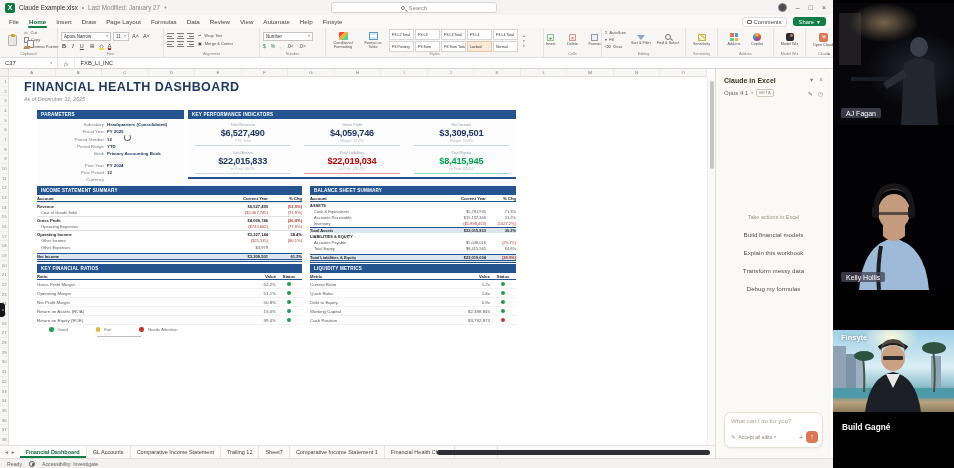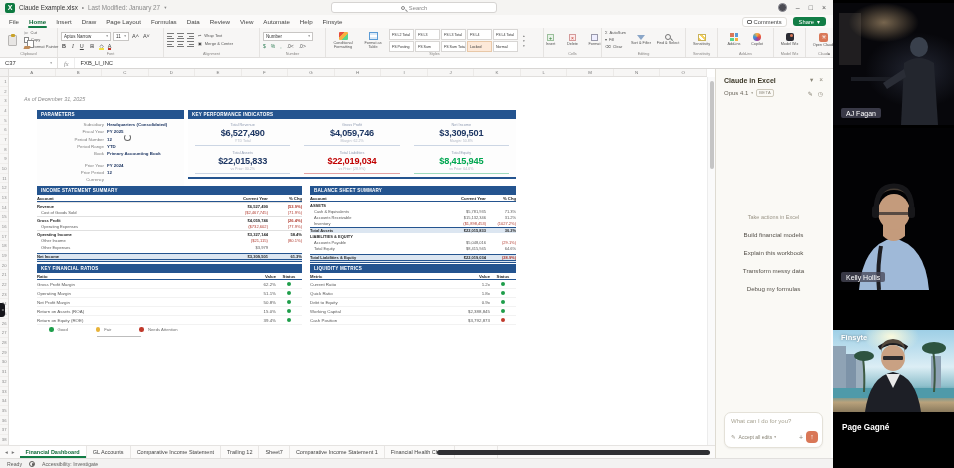--- a/index.html
+++ b/index.html
@@ -547,20 +547,21 @@
         <div>32</div>
         <div>33</div>
         <div>34</div>
         <div>35</div>
         <div>36</div>
         <div>37</div>
         <div>38</div>
       </div>
 
     <div class="canvas">
+      <div class="dash-title">FINANCIAL HEALTH DASHBOARD</div>
       <div class="dash-sub">As of December 31, 2025</div>
 
       <div class="box-params">
         <div class="sec-head">PARAMETERS</div>
         <div class="pbody">
           <div class="prow">
             <span class="plabel">Subsidiary</span>
             <span class="pval">Headquarters (Consolidated)</span>
           </div>
 
@@ -992,19 +993,19 @@
           <ellipse cx="31" cy="26" rx="10" ry="5" fill="#2e5440"></ellipse>
           <path d="M46 18 Q60 8 74 18" stroke="#1d1d22" stroke-width="4" fill="none"></path>
           <ellipse cx="60" cy="28" rx="12" ry="13" fill="#c9a183"></ellipse>
           <path d="M48 24 Q48 13 60 13 Q72 13 72 24 L72 20 Q72 10 60 9 Q48 10 48 20 Z" fill="#55493d"></path>
           <rect x="50" y="26" width="20" height="4" rx="1" fill="#2b2b2e"></rect>
           <path d="M32 82 Q37 46 60 42 Q83 46 88 82 Z" fill="#1d1f26"></path>
           <path d="M53 44 L60 58 L67 44 Z" fill="#e9e9e9"></path>
         </svg>
         <span class="watermark" style="top:3px">Finsyte</span>
       </div>
-      <span class="name-plain" style="top:130px">Page Gagné</span>
+      <span class="name-plain" style="top:130px">Build Gagné</span>
     </div>
   </div>
 
   <div class="cursor-ring"></div>
   <div class="edge-handle">◂</div>
 </div>
 
 </body></html>

